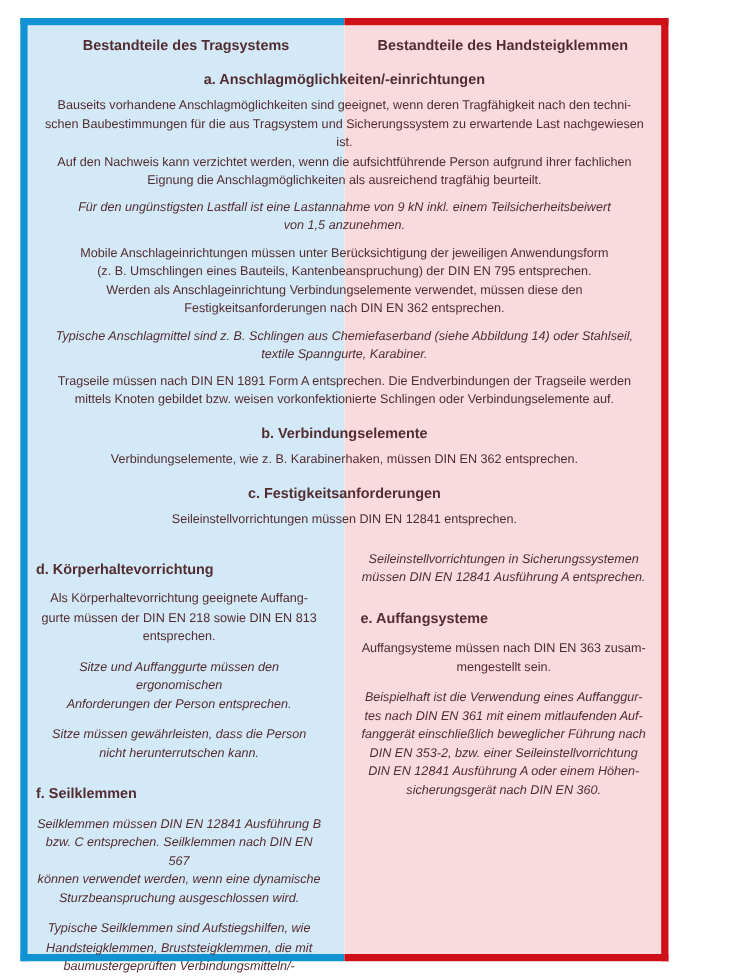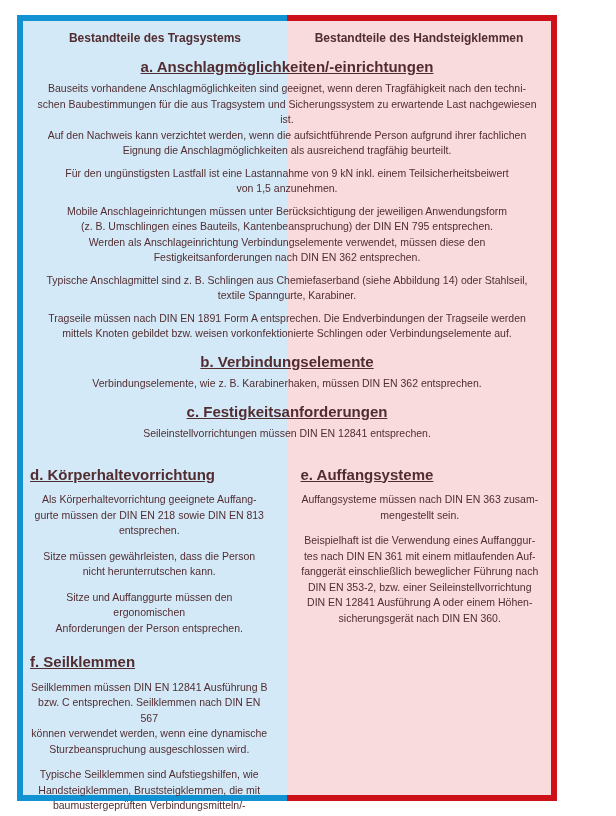--- a/index.html
+++ b/index.html
@@ -54,30 +54,30 @@
     text-align: center;
     font-weight: bold;
     font-size: 12px;
   }
   .center-sections {
     text-align: center;
     padding: 0 14px;
   }
   .sec-heading {
     font-weight: bold;
-    font-size: 15px;
+    font-size: 12px;
     margin: 12px 0 2px 0;
-    text-decoration: underline;
   }
   p {
     margin: 7px 0;
     white-space: pre-line;
     text-align: center;
   }
   .italic {
+    font-style: italic;
   }
   .two-col {
     display: flex;
     margin-top: 4px;
     padding: 0 12px 0 7px;
   }
   .col {
     flex: 1;
   }
   .col-left  { padding-right: 14px; }
@@ -133,36 +133,38 @@
 
     </div>
 
     <div class="two-col">
 
       <div class="col col-left">
         <div class="sec-heading">d. Körperhaltevorrichtung</div>
         <p>Als Körperhaltevorrichtung geeignete Auffang-
 gurte müssen der DIN EN 218 sowie DIN EN 813
 entsprechen.</p>
+        <p class="italic">Sitze und Auffanggurte müssen den ergonomischen
+Anforderungen der Person entsprechen.</p>
         <p class="italic">Sitze müssen gewährleisten, dass die Person
 nicht herunterrutschen kann.</p>
-        <p class="italic">Sitze und Auffanggurte müssen den ergonomischen
-Anforderungen der Person entsprechen.</p>
         <div class="sec-heading">f. Seilklemmen</div>
         <p class="italic">Seilklemmen müssen DIN EN 12841 Ausführung B
 bzw. C entsprechen. Seilklemmen nach DIN EN 567
 können verwendet werden, wenn eine dynamische
 Sturzbeanspruchung ausgeschlossen wird.</p>
         <p class="italic">Typische Seilklemmen sind Aufstiegshilfen, wie
 Handsteigklemmen, Bruststeigklemmen, die mit
 baumustergeprüften Verbindungsmitteln/-elementen
 eingesetzt werden.</p>
       </div>
 
       <div class="col col-right">
+        <p class="italic">Seileinstellvorrichtungen in Sicherungssystemen
+müssen DIN EN 12841 Ausführung A entsprechen.</p>
         <div class="sec-heading">e. Auffangsysteme</div>
         <p>Auffangsysteme müssen nach DIN EN 363 zusam-
 mengestellt sein.</p>
         <p class="italic">Beispielhaft ist die Verwendung eines Auffanggur-
 tes nach DIN EN 361 mit einem mitlaufenden Auf-
 fanggerät einschließlich beweglicher Führung nach
 DIN EN 353-2, bzw. einer Seileinstellvorrichtung
 DIN EN 12841 Ausführung A oder einem Höhen-
 sicherungsgerät nach DIN EN 360.</p>
       </div>

